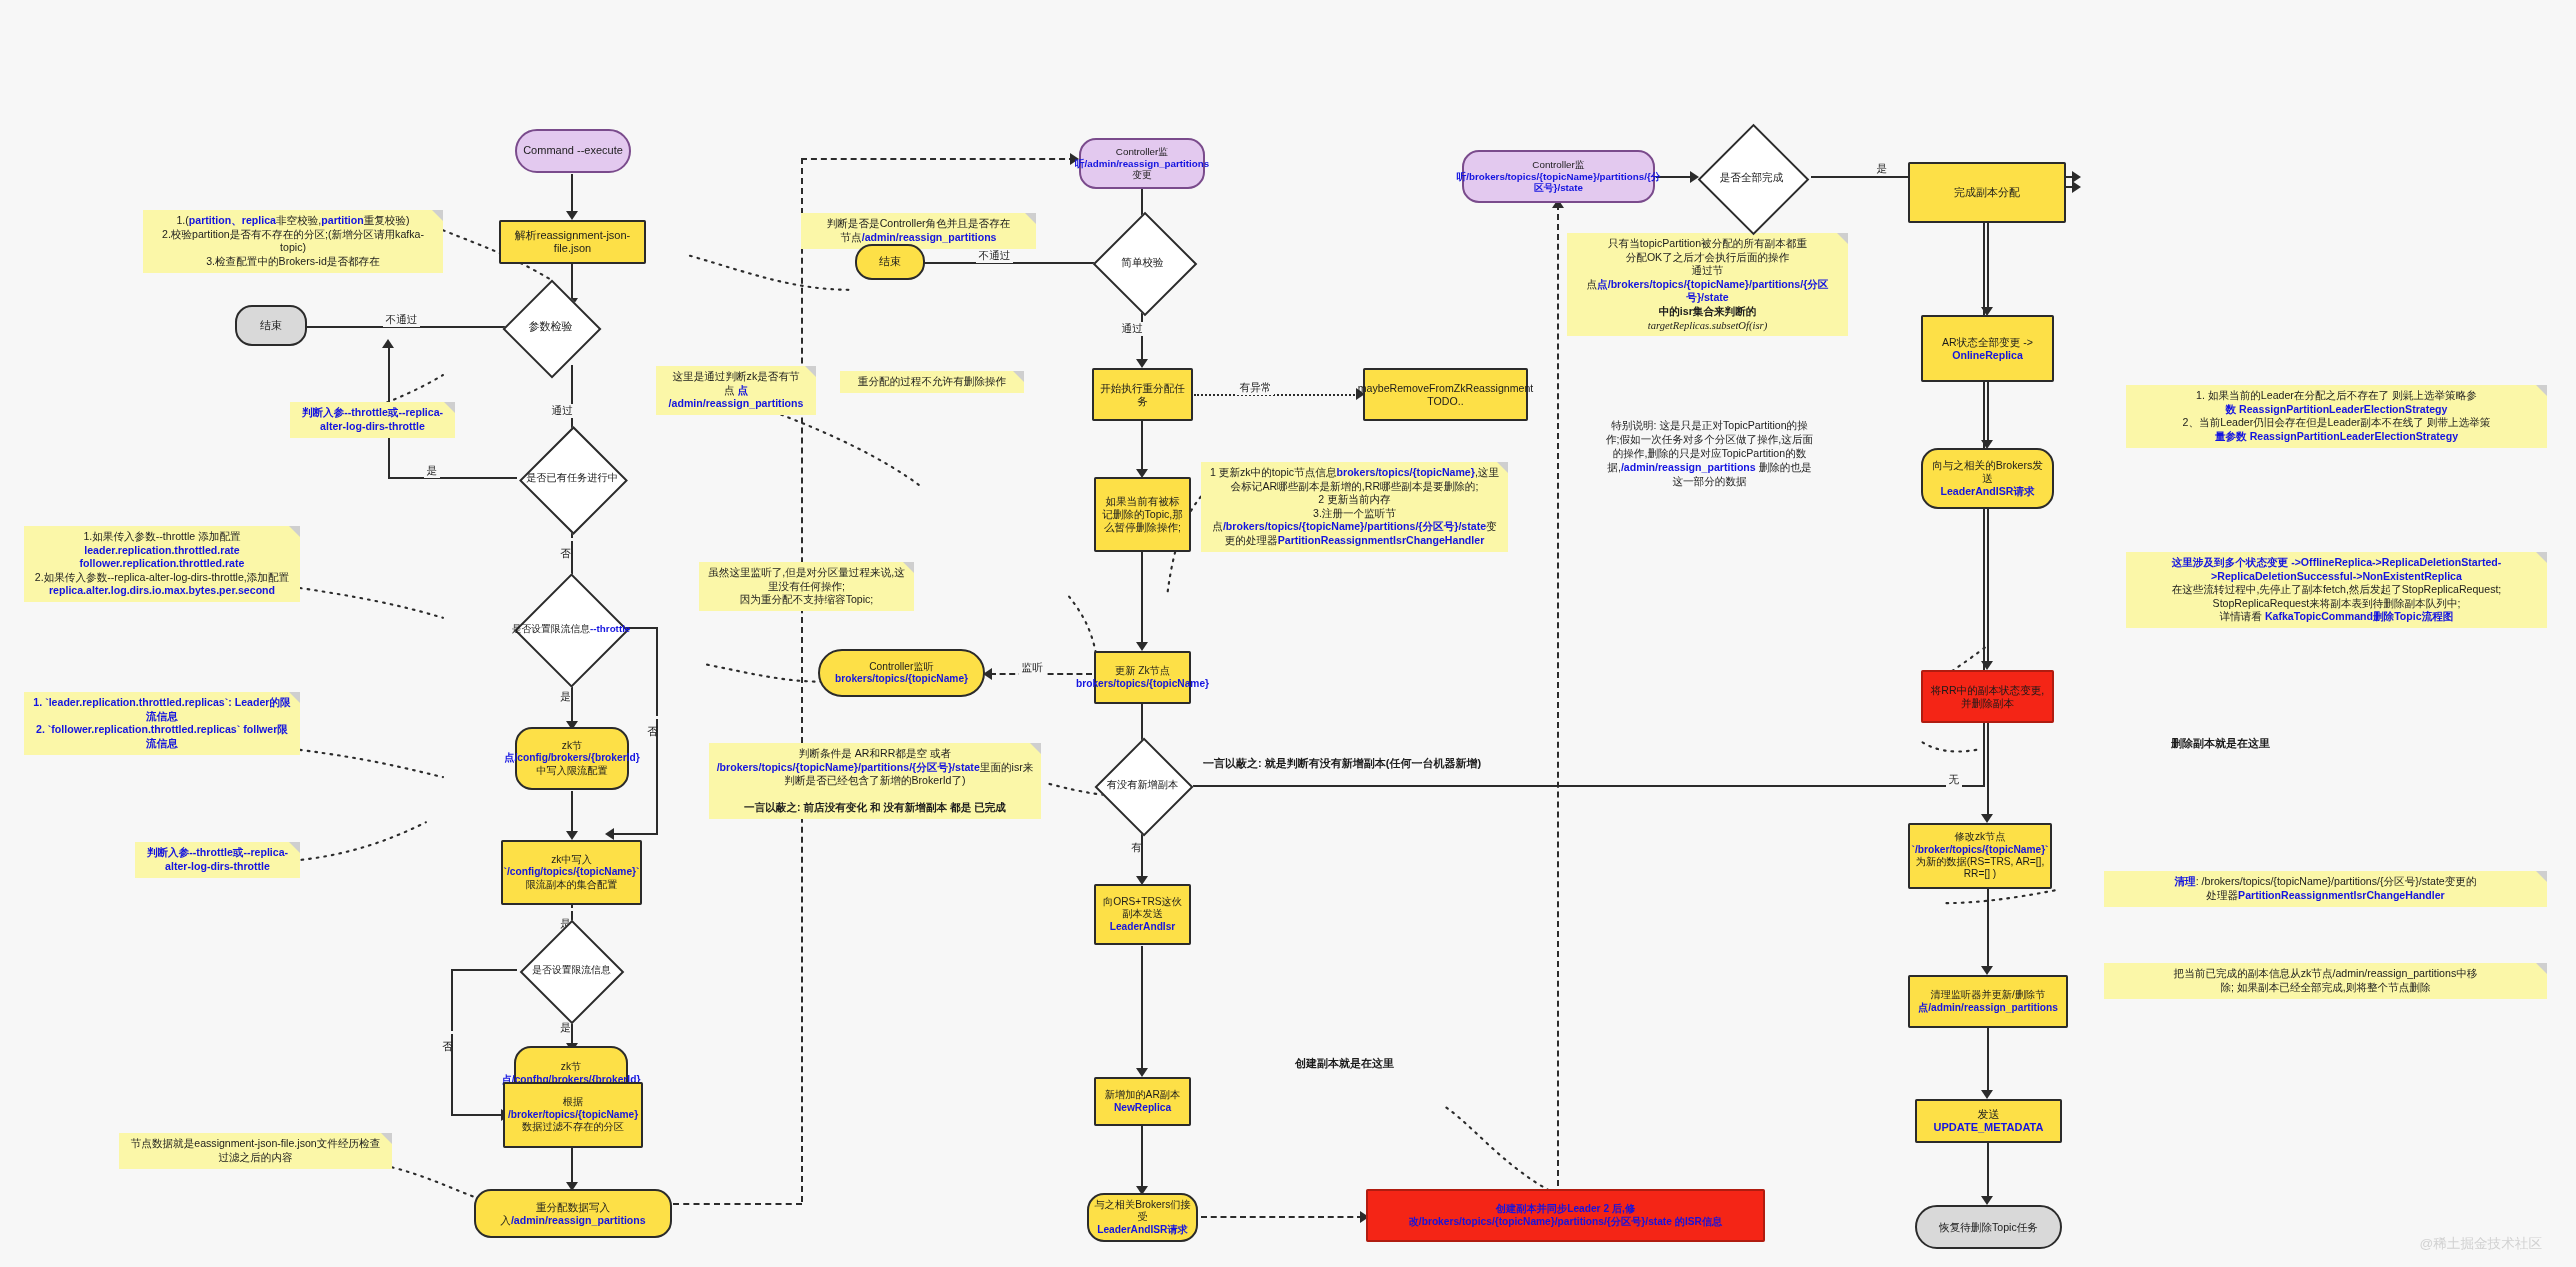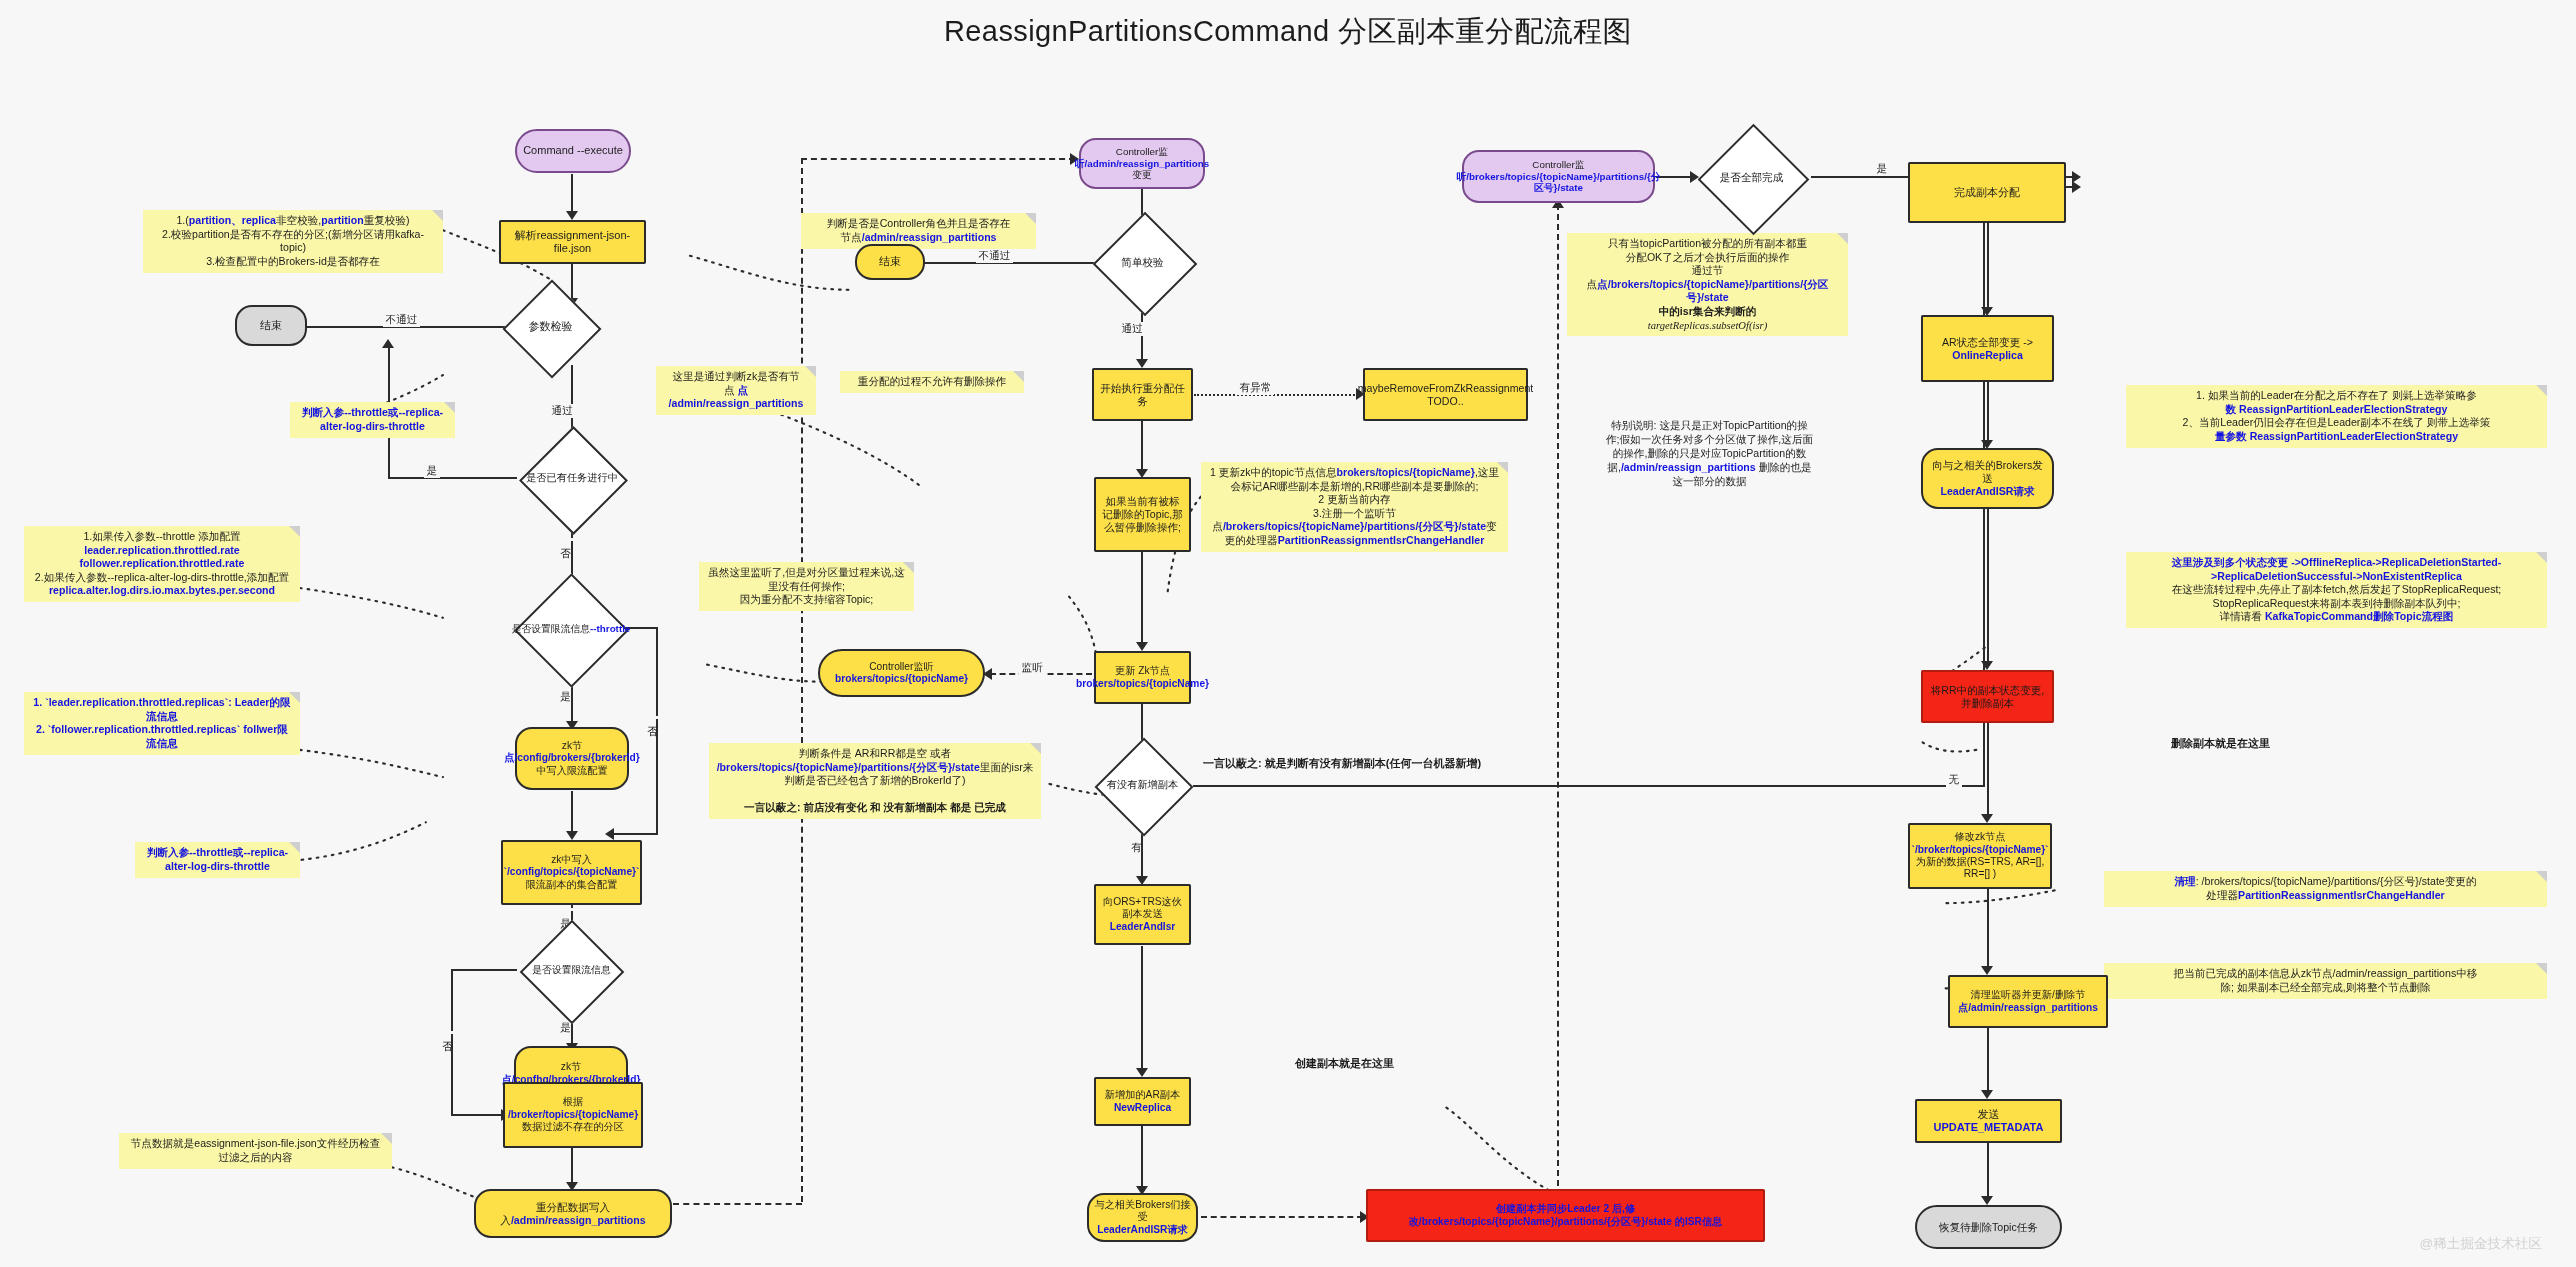--- a/index.html
+++ b/index.html
@@ -53,21 +53,20 @@
   .elabv{position:absolute;background:#f7f7f7;font-size:10.6px;color:#1c1c1c;padding:1.7px 0;z-index:3;
          writing-mode:vertical-rl;}
   svg.conn{position:absolute;left:0;top:0;width:2576px;height:1268px;z-index:1;pointer-events:none;}
   .wm{position:absolute;right:34px;bottom:15.3px;font-size:13.6px;color:#d2d2d2;z-index:6;}
 </style>
 </head>
 <body>
 
 <div id="canvas">
 
-  <div class="title">ReassignPartitionsCommand 分区副本重分配流程图</div>
 
   <svg class="conn" viewBox="0 0 3024 1488">
     <g fill="none" stroke="#2b2b2b" stroke-width="2.5" stroke-linecap="round" stroke-dasharray="2,7">
       <path d="M520 270 C 570 290, 600 300, 650 330"></path>
       <path d="M342 505 C 400 495, 470 470, 520 440"></path>
       <path d="M352 690 C 420 700, 470 710, 520 725"></path>
       <path d="M352 880 C 430 890, 470 900, 520 912"></path>
       <path d="M345 1010 C 400 1005, 450 990, 500 965"></path>
       <path d="M460 1370 C 500 1380, 530 1395, 565 1408"></path>
       <path d="M810 300 C 880 320, 930 340, 1000 340"></path>
@@ -496,21 +495,21 @@
   <div class="node rect" style="left:1908px;top:823px;width:144px;height:66px;">
     <span class="t" style="font-size:10.2px;">
       <span class="bk">修改zk节点</span><br>
       <span class="blue">`/broker/topics/{topicName}`</span>
       <span class="bk"> 为新的数据(RS=TRS, AR=[], RR=[] )</span>
     </span>
   </div>
   <div class="ln lnv" style="left:1987px;top:889px;height:80px;"></div>
   <div class="arr d" style="left:1981px;top:966px;"></div>
 
-  <div class="node rect" style="left:1908px;top:975px;width:160px;height:53px;margin-left:40px;">
+  <div class="node rect" style="left:1908px;top:975px;width:160px;height:53px;">
     <span class="t" style="font-size:10.2px;">
       <span class="bk">清理监听器并更新/删除节</span><br>
       <span class="blue">点/admin/reassign_partitions</span>
     </span>
   </div>
   <div class="ln lnv" style="left:1987px;top:1027px;height:66px;"></div>
   <div class="arr d" style="left:1981px;top:1090px;"></div>
 
   <div class="node rect" style="left:1915px;top:1099px;width:147px;height:44px;">
     <span class="t" style="font-size:11px;">

